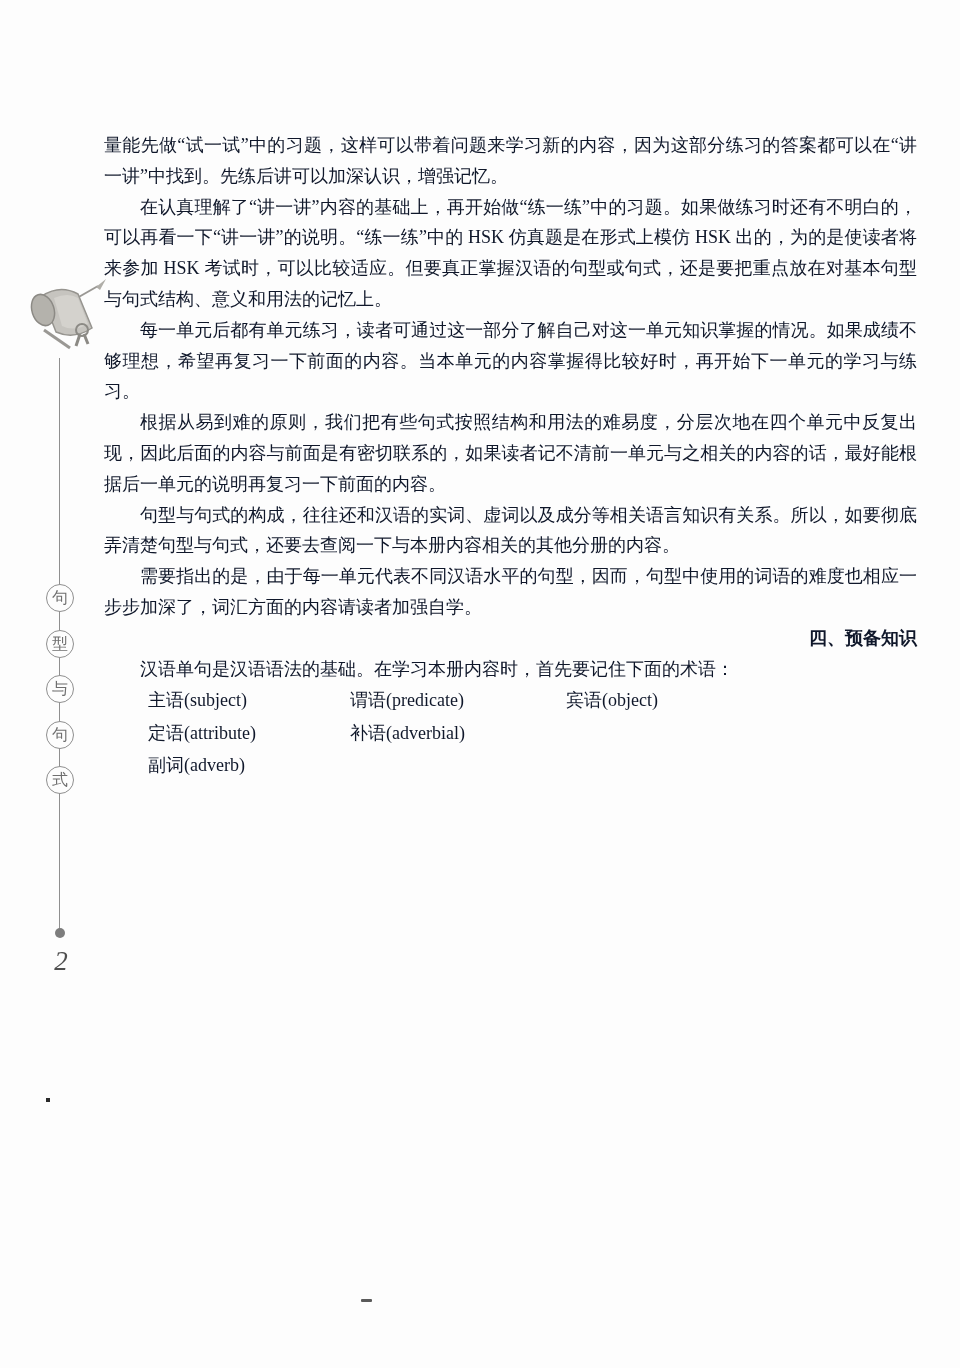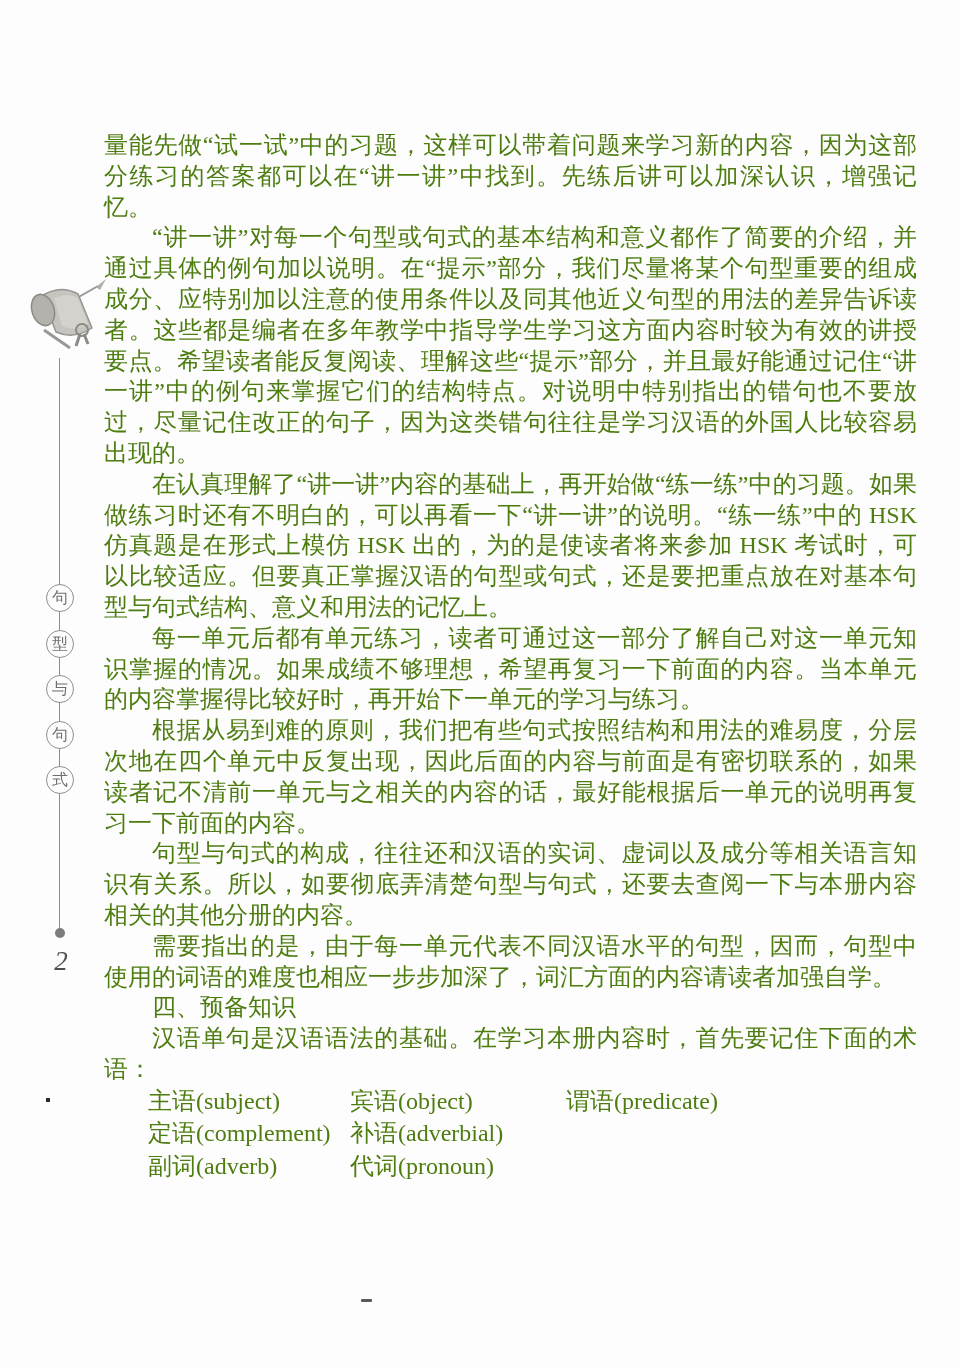--- a/index.html
+++ b/index.html
@@ -25,26 +25,26 @@
     position:absolute; left:55px; top:928px; width:10px; height:10px;
     border-radius:50%; background:#7d7d7d;
   }
   .page-number {
     position:absolute; left:46px; top:946px; width:30px;
     font-style:italic; font-size:27px; color:#4e4e4e; text-align:center;
   }
   
   .content {
     position:absolute; left:104px; top:130px; width:813px;
-    color:#4d7c0f; font-size:24px; line-height:30.8px;
+    color:#0f172a; font-size:18px; line-height:30.8px;
     text-align:justify;
   }
   .para { margin:0; }
   .para.indent { text-indent:2em; }
-  .para.bold { font-weight:normal; text-align:left; }
+  .para.bold { font-weight:bold; text-align:right; }
   .terms { padding-left:44px; }
   .term-row { display:grid; grid-template-columns:202px 216px 1fr; line-height:32.5px; }
   .term-cell { white-space:nowrap;font-family:Liberation Serif, serif; }
   
   .speck-1 { position:absolute; left:46px; top:1098px; width:4px; height:4px; background:#2a2a2a; }
   .speck-2 { position:absolute; left:361px; top:1299px; width:11px; height:3px; background:#5a5a5a; border-radius:1px; }
 </style>
 </head>
 <body>
 
@@ -77,42 +77,40 @@
         <div class="char-circle" style="top: 720.5px;">句</div>
         <div class="char-circle" style="top: 766px;">式</div>
       </div>
     <div class="line-dot"></div>
     <div class="page-number">2</div>
   </div>
 
   <main class="content">
     <div id="paragraphs">
         <p class="para">量能先做“试一试”中的习题，这样可以带着问题来学习新的内容，因为这部分练习的答案都可以在“讲一讲”中找到。先练后讲可以加深认识，增强记忆。</p>
-        <p class="para indent">“讲一讲”对每一个句型或句式的基本结构和意义都作了简要的介绍，并通过具体的例句加以说明。在“提示”部分，我们尽量将某个句型重要的组成成分、应特别加以注意的使用条件以及同其他近义句型的用法的差异告诉读者。这些都是编者在多年教学中指导学生学习这方面内容时较为有效的讲授要点。希望读者能反复阅读、理解这些“提示”部分，并且最好能通过记住“讲一讲”中的例句来掌握它们的结构特点。对说明中特别指出的错句也不要放过，尽量记住改正的句子，因为这类错句往往是学习汉语的外国人比较容易出现的。</p>
         <p class="para indent">在认真理解了“讲一讲”内容的基础上，再开始做“练一练”中的习题。如果做练习时还有不明白的，可以再看一下“讲一讲”的说明。“练一练”中的 HSK 仿真题是在形式上模仿 HSK 出的，为的是使读者将来参加 HSK 考试时，可以比较适应。但要真正掌握汉语的句型或句式，还是要把重点放在对基本句型与句式结构、意义和用法的记忆上。</p>
         <p class="para indent">每一单元后都有单元练习，读者可通过这一部分了解自己对这一单元知识掌握的情况。如果成绩不够理想，希望再复习一下前面的内容。当本单元的内容掌握得比较好时，再开始下一单元的学习与练习。</p>
         <p class="para indent">根据从易到难的原则，我们把有些句式按照结构和用法的难易度，分层次地在四个单元中反复出现，因此后面的内容与前面是有密切联系的，如果读者记不清前一单元与之相关的内容的话，最好能根据后一单元的说明再复习一下前面的内容。</p>
         <p class="para indent">句型与句式的构成，往往还和汉语的实词、虚词以及成分等相关语言知识有关系。所以，如要彻底弄清楚句型与句式，还要去查阅一下与本册内容相关的其他分册的内容。</p>
         <p class="para indent">需要指出的是，由于每一单元代表不同汉语水平的句型，因而，句型中使用的词语的难度也相应一步步加深了，词汇方面的内容请读者加强自学。</p>
         <p class="para indent bold">四、预备知识</p>
         <p class="para indent">汉语单句是汉语语法的基础。在学习本册内容时，首先要记住下面的术语：</p>
       </div>
     <div id="terms" class="terms">
         <div class="term-row">
           <span class="term-cell">主语(subject)</span>
+          <span class="term-cell">谓语(predicate)</span>
           <span class="term-cell">宾语(object)</span>
-          <span class="term-cell">谓语(predicate)</span>
         </div>
         <div class="term-row">
-          <span class="term-cell">定语(complement)</span>
+          <span class="term-cell">定语(attribute)</span>
           <span class="term-cell">补语(adverbial)</span>
         </div>
         <div class="term-row">
           <span class="term-cell">副词(adverb)</span>
-          <span class="term-cell">代词(pronoun)</span>
           <span class="term-cell"></span>
         </div>
       </div>
   </main>
 
   <div class="speck-1"></div>
   <div class="speck-2"></div>
 
 </div>
 

